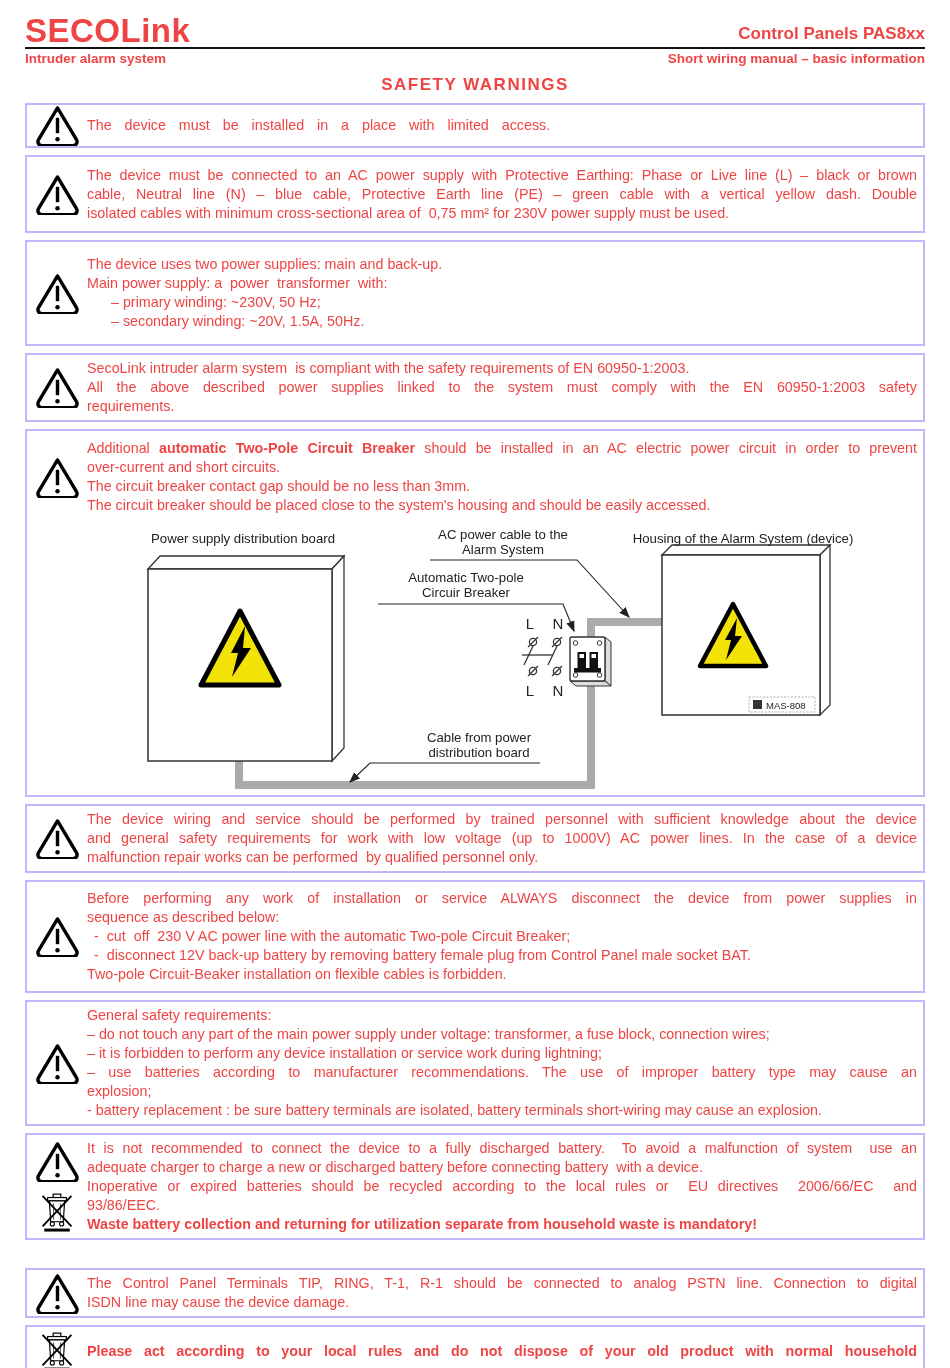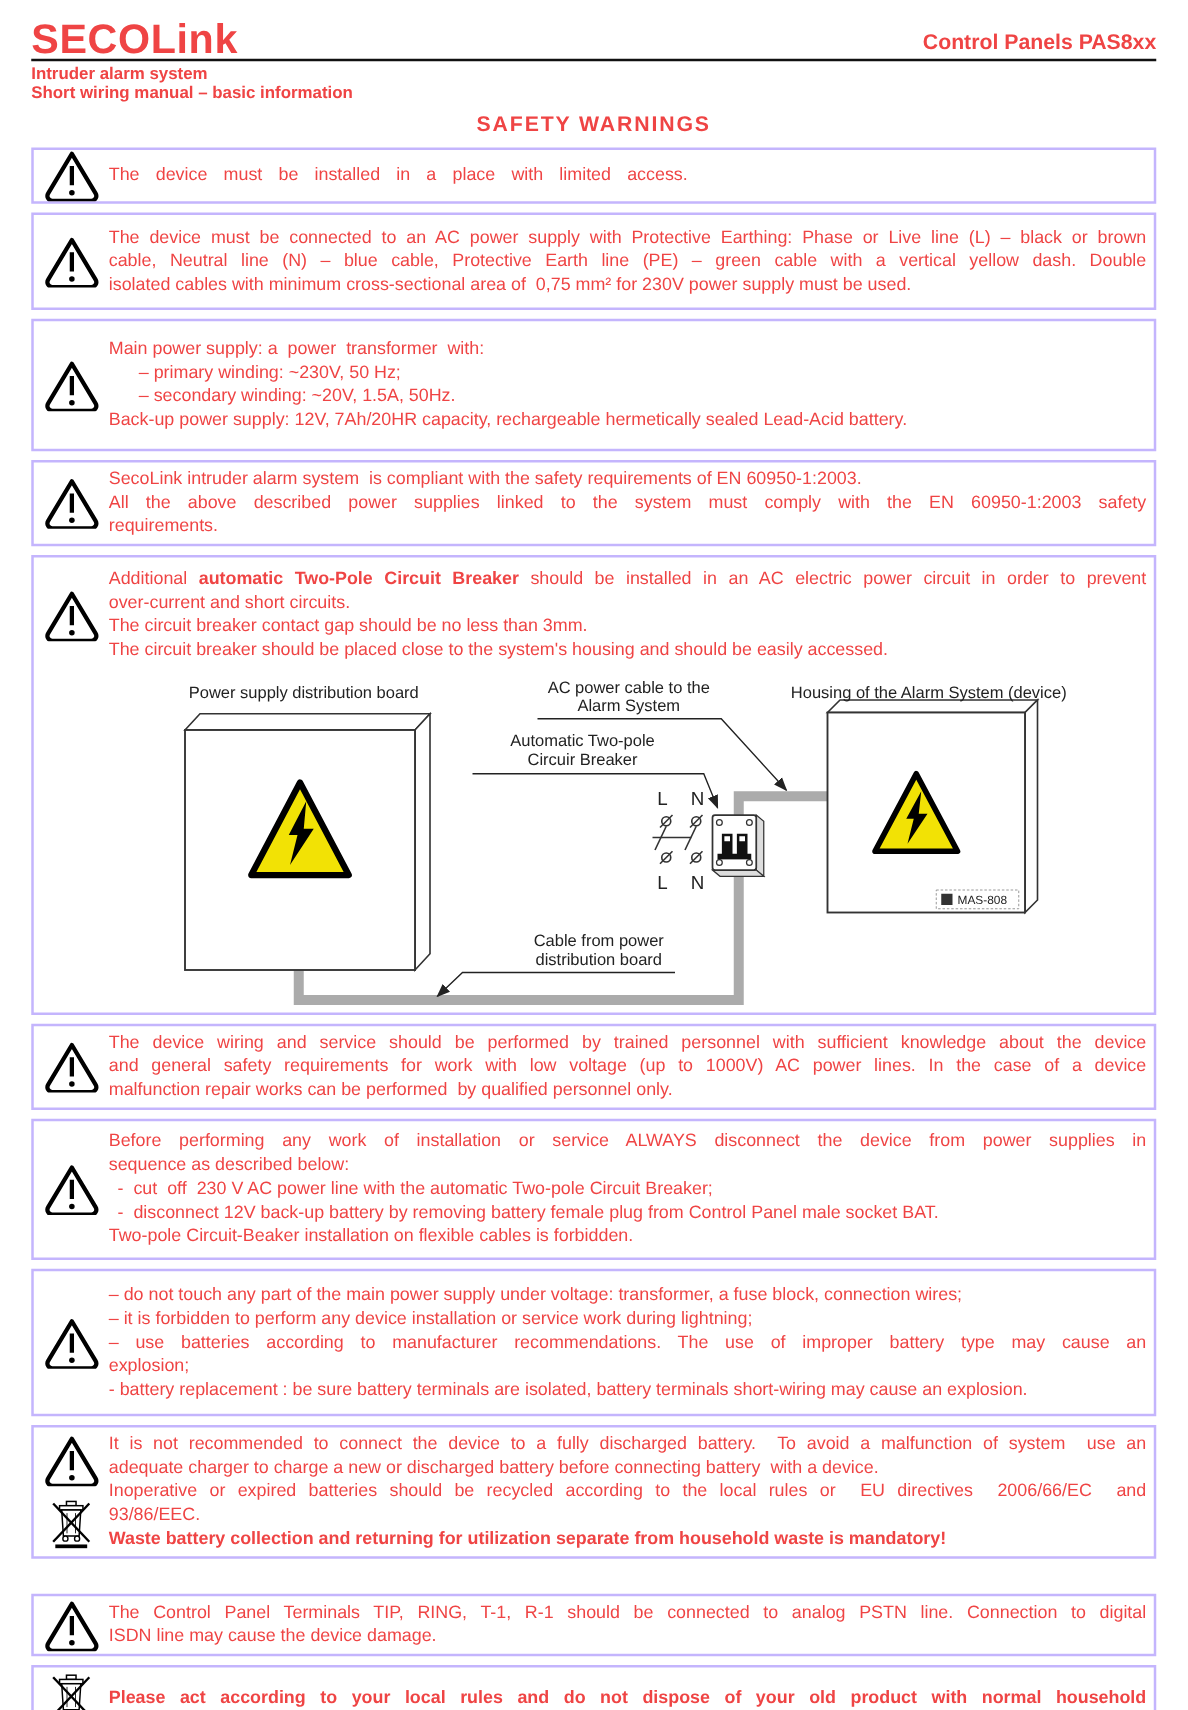--- a/index.html
+++ b/index.html
@@ -7,21 +7,21 @@
     width:950px; height:1368px; box-sizing:border-box;
     padding:16px 25px 0 25px; position:relative;
     font-family:"Liberation Sans", sans-serif; color:#ef4444; background:#fff;
     overflow:hidden;
   }
   
   .header-top { display:flex; justify-content:space-between; align-items:flex-end; }
   .logo { font-size:33px; font-weight:bold; letter-spacing:0.5px; line-height:30px; }
   .product { font-size:17px; font-weight:bold; padding-bottom:2px; }
   .header-rule { border-bottom:2.5px solid #111; margin-top:1px; }
-  .header-bottom { display:flex; justify-content:space-between; font-size:13.5px; font-weight:bold; padding-top:2px;flex-direction:column; }
+  .header-bottom { display:flex; justify-content:space-between; font-size:13.5px; font-weight:bold; padding-top:2px; }
   .doc-title { text-align:center; font-size:17px; font-weight:bold; letter-spacing:1.5px; margin:9px 0 8px 0; }
   
   .box {
     border:2px solid #c4b5fd; background:#fff; margin-bottom:7px;
     display:flex; align-items:center; box-sizing:border-box;
   }
   .icon-col { flex:0 0 60px; align-self:stretch; display:flex; flex-direction:column; align-items:center; justify-content:center; gap:6px; }
   .icon-col.top-bottom { justify-content:space-between; padding:6px 0 5px 0; }
   .content { flex:1; font-size:14.3px; line-height:19px; padding:4px 6px 4px 0; }
   .content p { margin:0; white-space:pre-wrap; }
@@ -90,24 +90,24 @@
 
   <div class="box b3">
     <div class="icon-col">
       <svg width="45" height="41" viewBox="0 0 52 48">
         <path d="M26 3.5 L48.2 40.6 a4.6 4.6 0 0 1 -3.9 7 H7.7 a4.6 4.6 0 0 1 -3.9 -7 Z" fill="#fff" stroke="#000" stroke-width="4" stroke-linejoin="round"></path>
         <line x1="26" y1="15" x2="26" y2="33" stroke="#000" stroke-width="4"></line>
         <circle cx="26" cy="40" r="2.6" fill="#000"></circle>
       </svg>
     </div>
     <div class="content">
+      <p>The device uses two power supplies: main and back-up.</p>
       <p>Main power supply: a  power  transformer  with:</p>
       <p class="indent">– primary winding: ~230V, 50 Hz;</p>
       <p class="indent">– secondary winding: ~20V, 1.5A, 50Hz.</p>
-      <p>Back-up power supply: 12V, 7Ah/20HR capacity, rechargeable hermetically sealed Lead-Acid battery.</p>
     </div>
   </div>
 
   <div class="box b4">
     <div class="icon-col">
       <svg width="45" height="41" viewBox="0 0 52 48">
         <path d="M26 3.5 L48.2 40.6 a4.6 4.6 0 0 1 -3.9 7 H7.7 a4.6 4.6 0 0 1 -3.9 -7 Z" fill="#fff" stroke="#000" stroke-width="4" stroke-linejoin="round"></path>
         <line x1="26" y1="15" x2="26" y2="33" stroke="#000" stroke-width="4"></line>
         <circle cx="26" cy="40" r="2.6" fill="#000"></circle>
       </svg>
@@ -255,20 +255,21 @@
 
   <div class="box b8">
     <div class="icon-col">
       <svg width="45" height="41" viewBox="0 0 52 48">
         <path d="M26 3.5 L48.2 40.6 a4.6 4.6 0 0 1 -3.9 7 H7.7 a4.6 4.6 0 0 1 -3.9 -7 Z" fill="#fff" stroke="#000" stroke-width="4" stroke-linejoin="round"></path>
         <line x1="26" y1="15" x2="26" y2="33" stroke="#000" stroke-width="4"></line>
         <circle cx="26" cy="40" r="2.6" fill="#000"></circle>
       </svg>
     </div>
     <div class="content">
+      <p>General safety requirements:</p>
       <p>– do not touch any part of the main power supply under voltage: transformer, a fuse block, connection wires;</p>
       <p>– it is forbidden to perform any device installation or service work during lightning;</p>
       <p class="jline">– use batteries according to manufacturer recommendations. The use of improper battery type may cause an</p>
       <p>explosion;</p>
       <p>- battery replacement : be sure battery terminals are isolated, battery terminals short-wiring may cause an explosion.</p>
     </div>
   </div>
 
   <div class="box b9">
     <div class="icon-col top-bottom">

